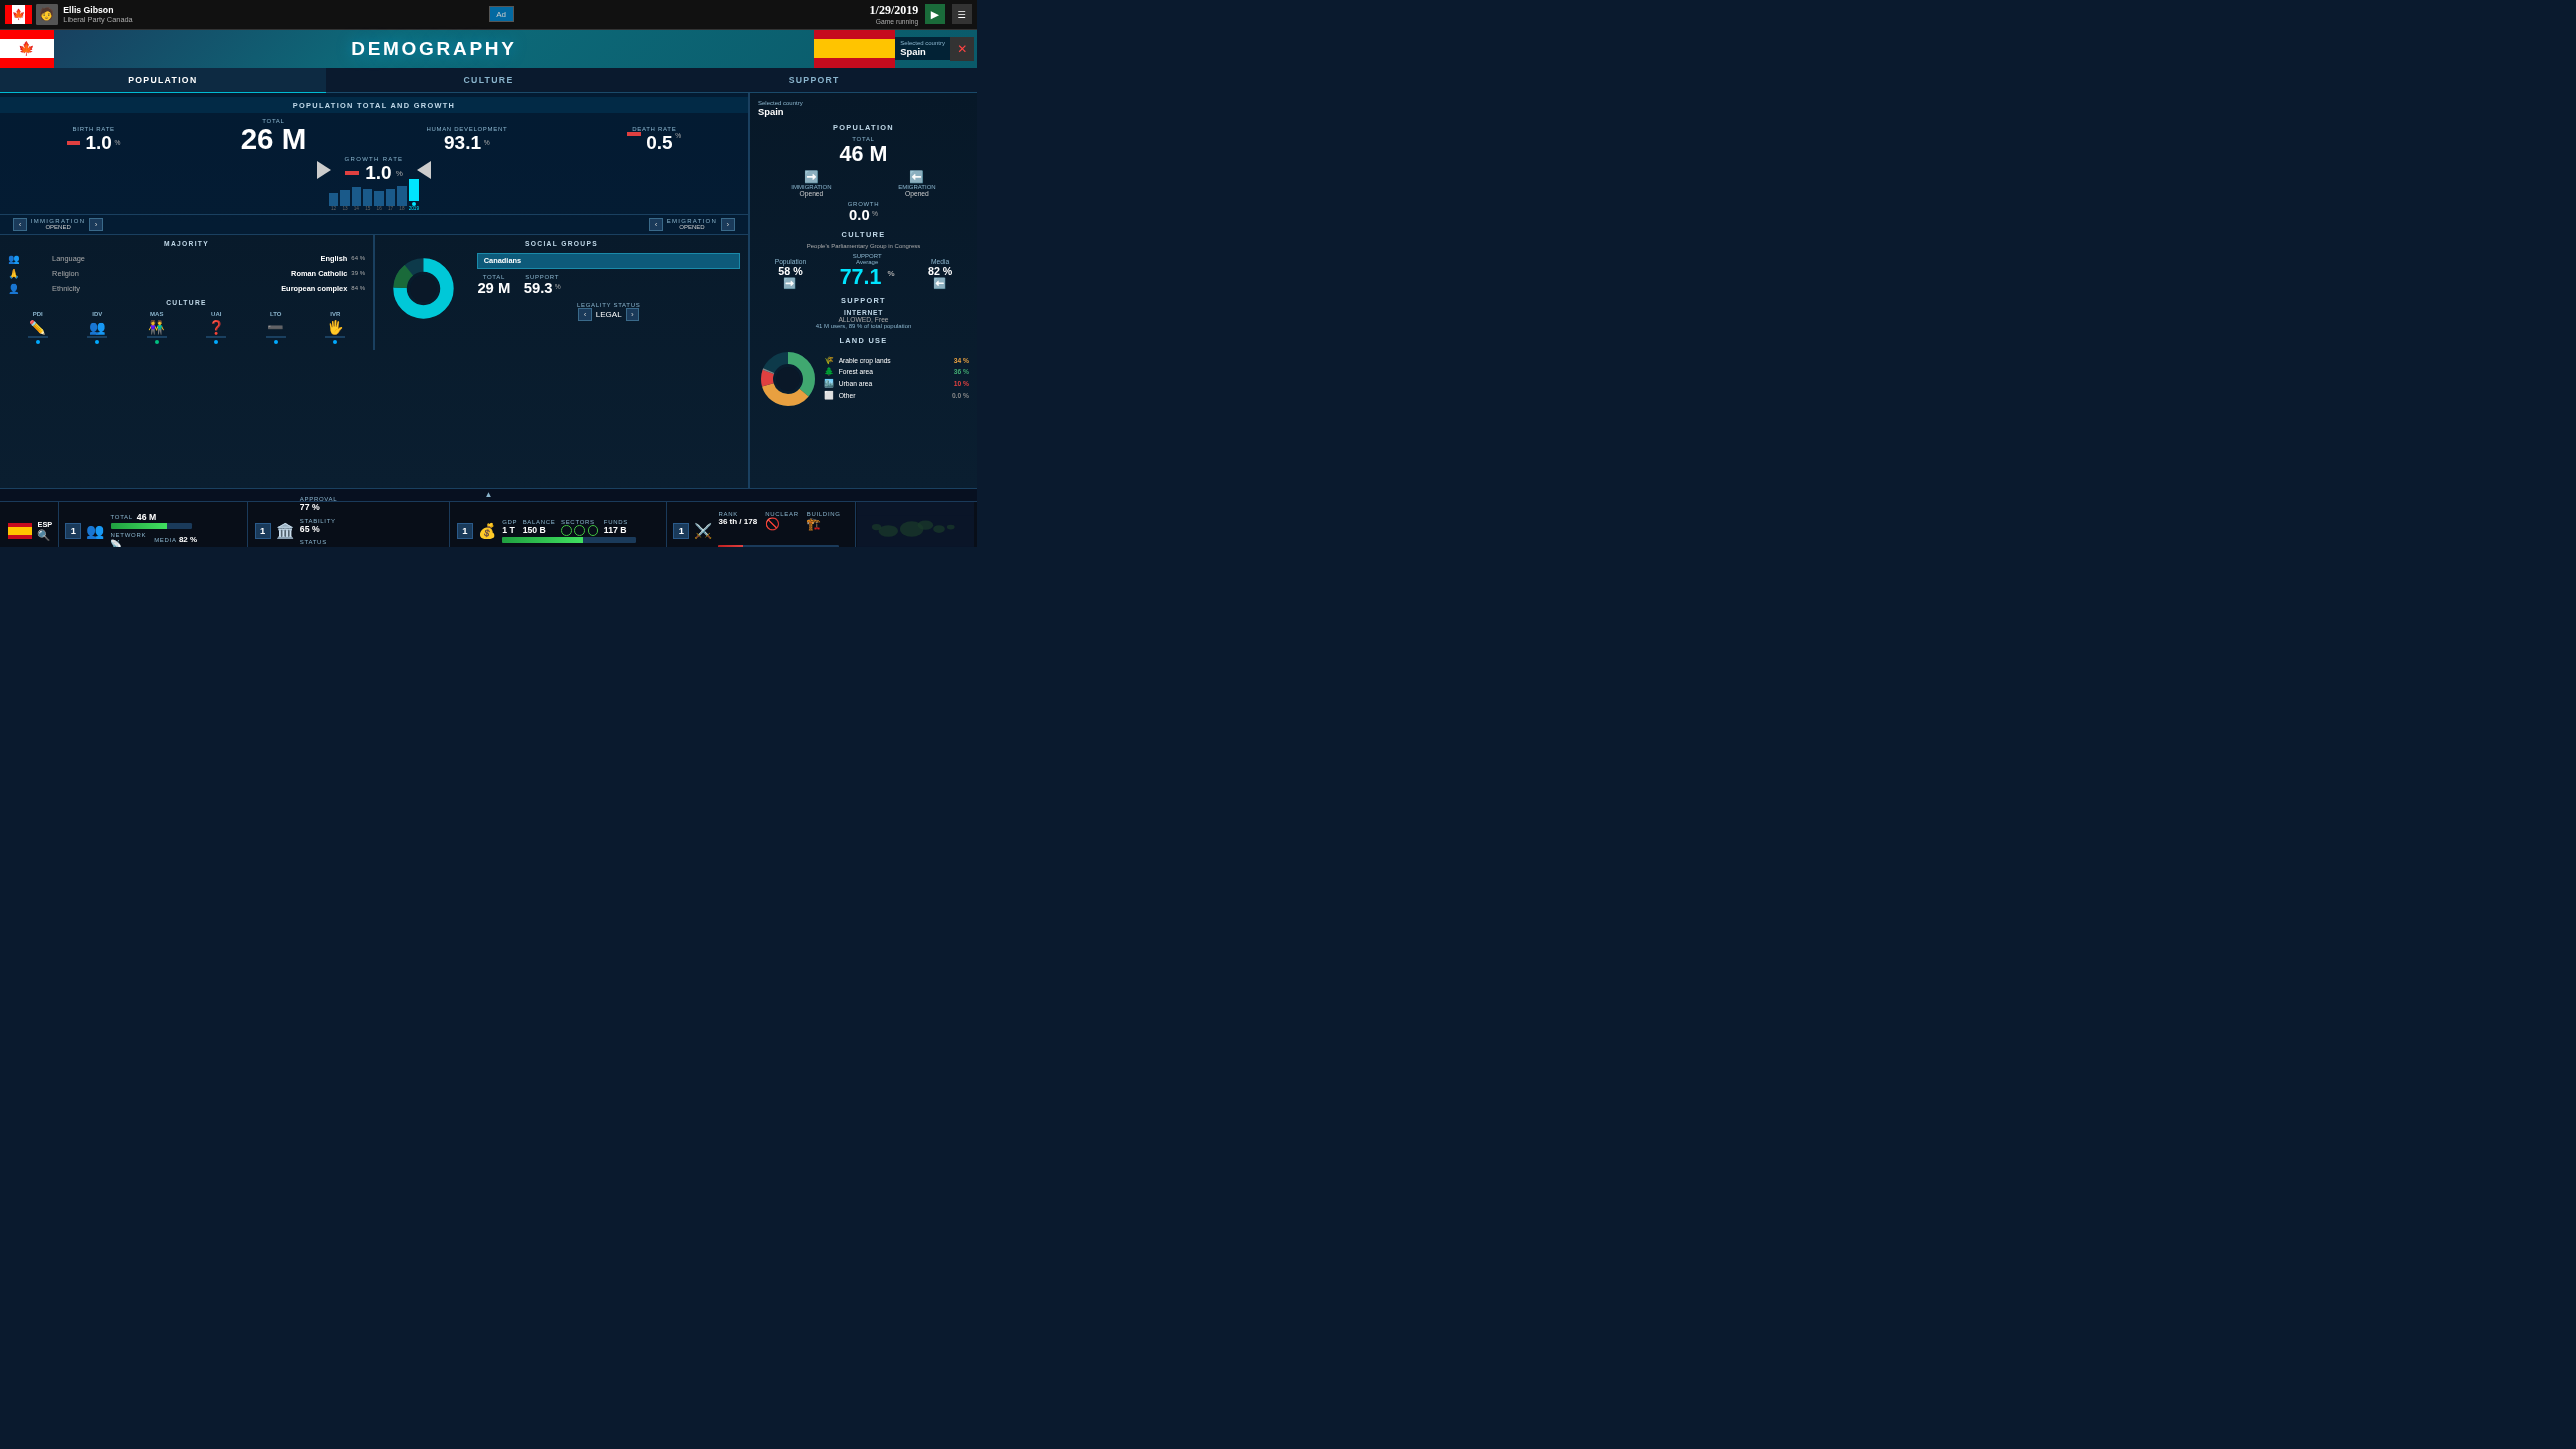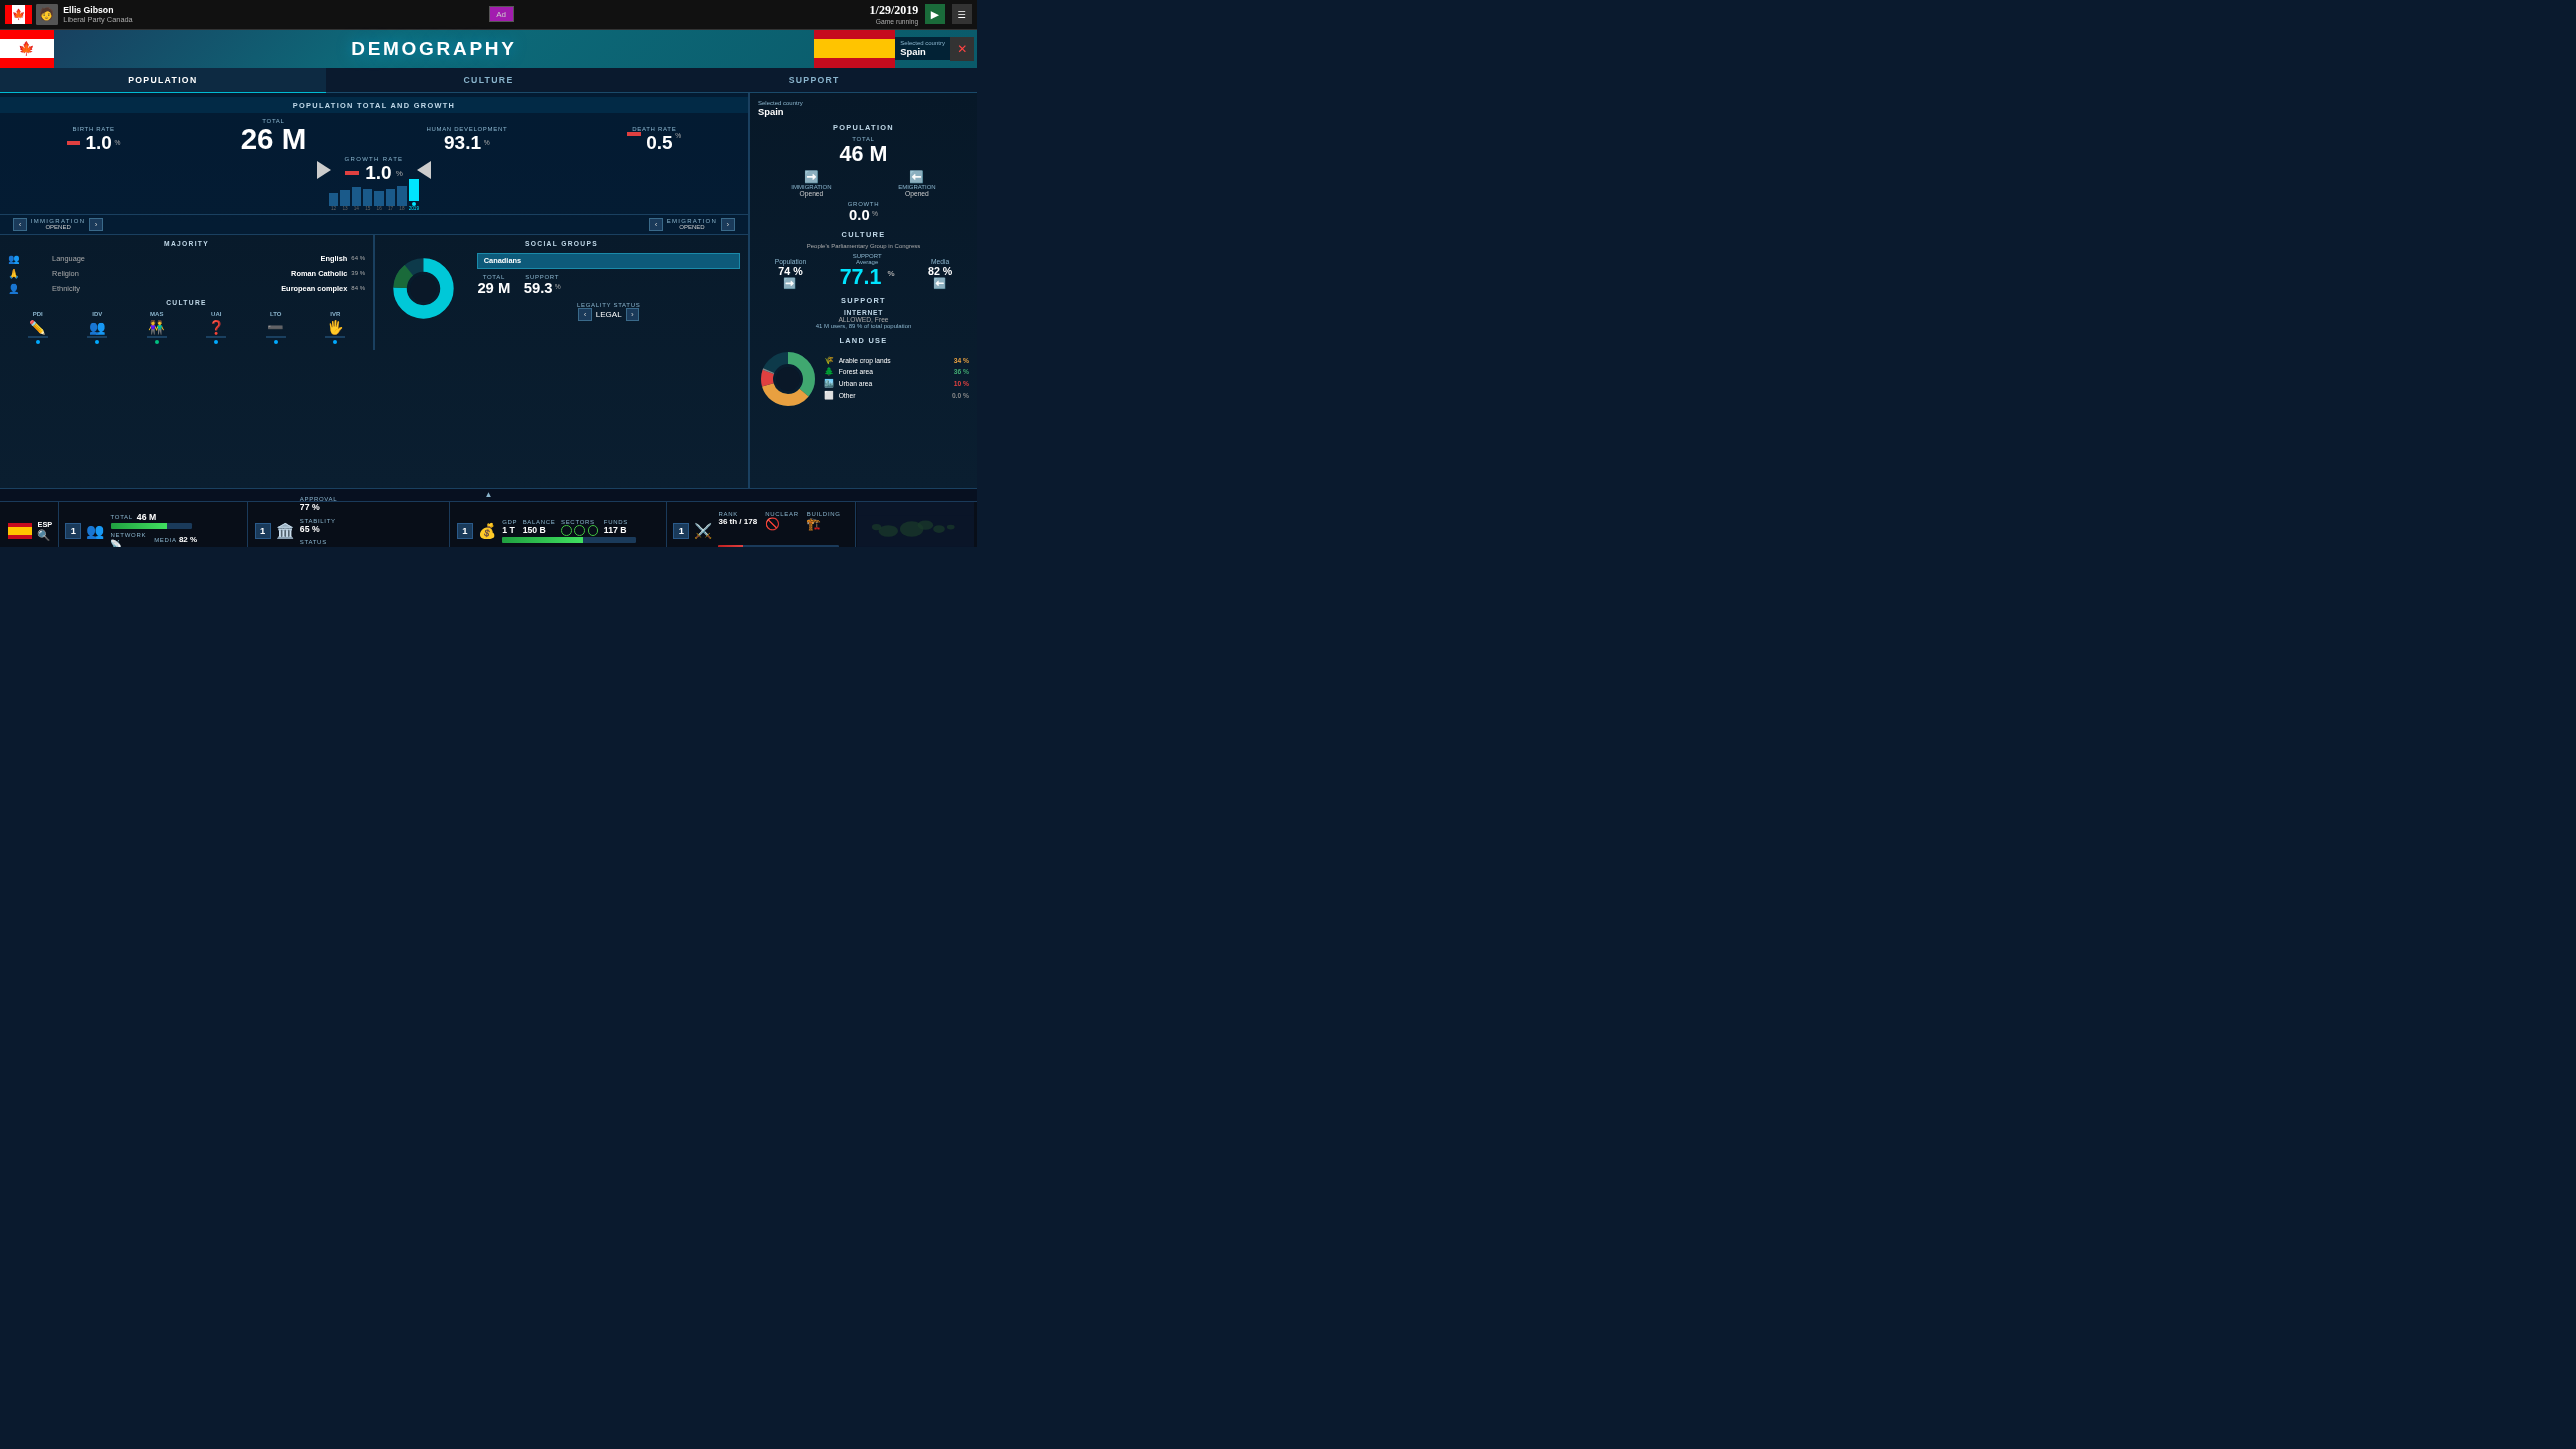--- a/index.html
+++ b/index.html
@@ -37,21 +37,21 @@
       margin-right: 5.4px;
       overflow: hidden;
       display: flex; align-items: center; justify-content: center;
       font-size: 12px;
     }
     .top-bar-name { display: flex; flex-direction: column; }
     .top-bar-name .name { font-size: 8.7px; font-weight: bold; }
     .top-bar-name .party { font-size: 7.4px; color: #aaa; }
     .top-bar-center { flex: 1; display: flex; justify-content: center; }
     .ad-button {
-      background: #a21caf;
+      background: #0369a1;
       border: 0.7px solid #555;
       color: #ccc;
       padding: 2.7px 6.7px;
       font-size: 8px;
       cursor: pointer;
     }
     .top-bar-right { display: flex; align-items: center; gap: 6.7px; }
     .date-info { text-align: right; }
     .date-info .date { font-size: 12px; font-weight: bold; font-family: Liberation Serif, serif; }
     .date-info .running { font-size: 6.7px; color: #aaa; }
@@ -772,21 +772,21 @@
       </div>
     </div>
 
     <div class="sidebar-section">
       <div class="sidebar-section-title">CULTURE</div>
       <div style="font-size:6px;color:#aaa;text-align:center;margin-bottom:4px;">People's Parliamentary Group in Congress</div>
       <div class="support-row">
         <div class="support-block">
           <div style="font-size:6.7px;color:#8ab4cc;">Population</div>
           <div style="font-size:10.7px;font-weight:bold;">
-            <span>74 %</span>
+            <span>58 %</span>
           </div>
           <div style="font-size:10.7px;font-weight:bold;">➡️</div>
         </div>
         <div class="support-block">
           <div style="font-size:6px;color:#8ab4cc;">SUPPORT<br>Average</div>
           <div style="font-size:21.5px;font-weight:900;color:#00e5ff;">
             <span>77.1</span>
             <span style="font-size:8px;color:#aaa;vertical-align:super;">%</span>
           </div>
         </div>

